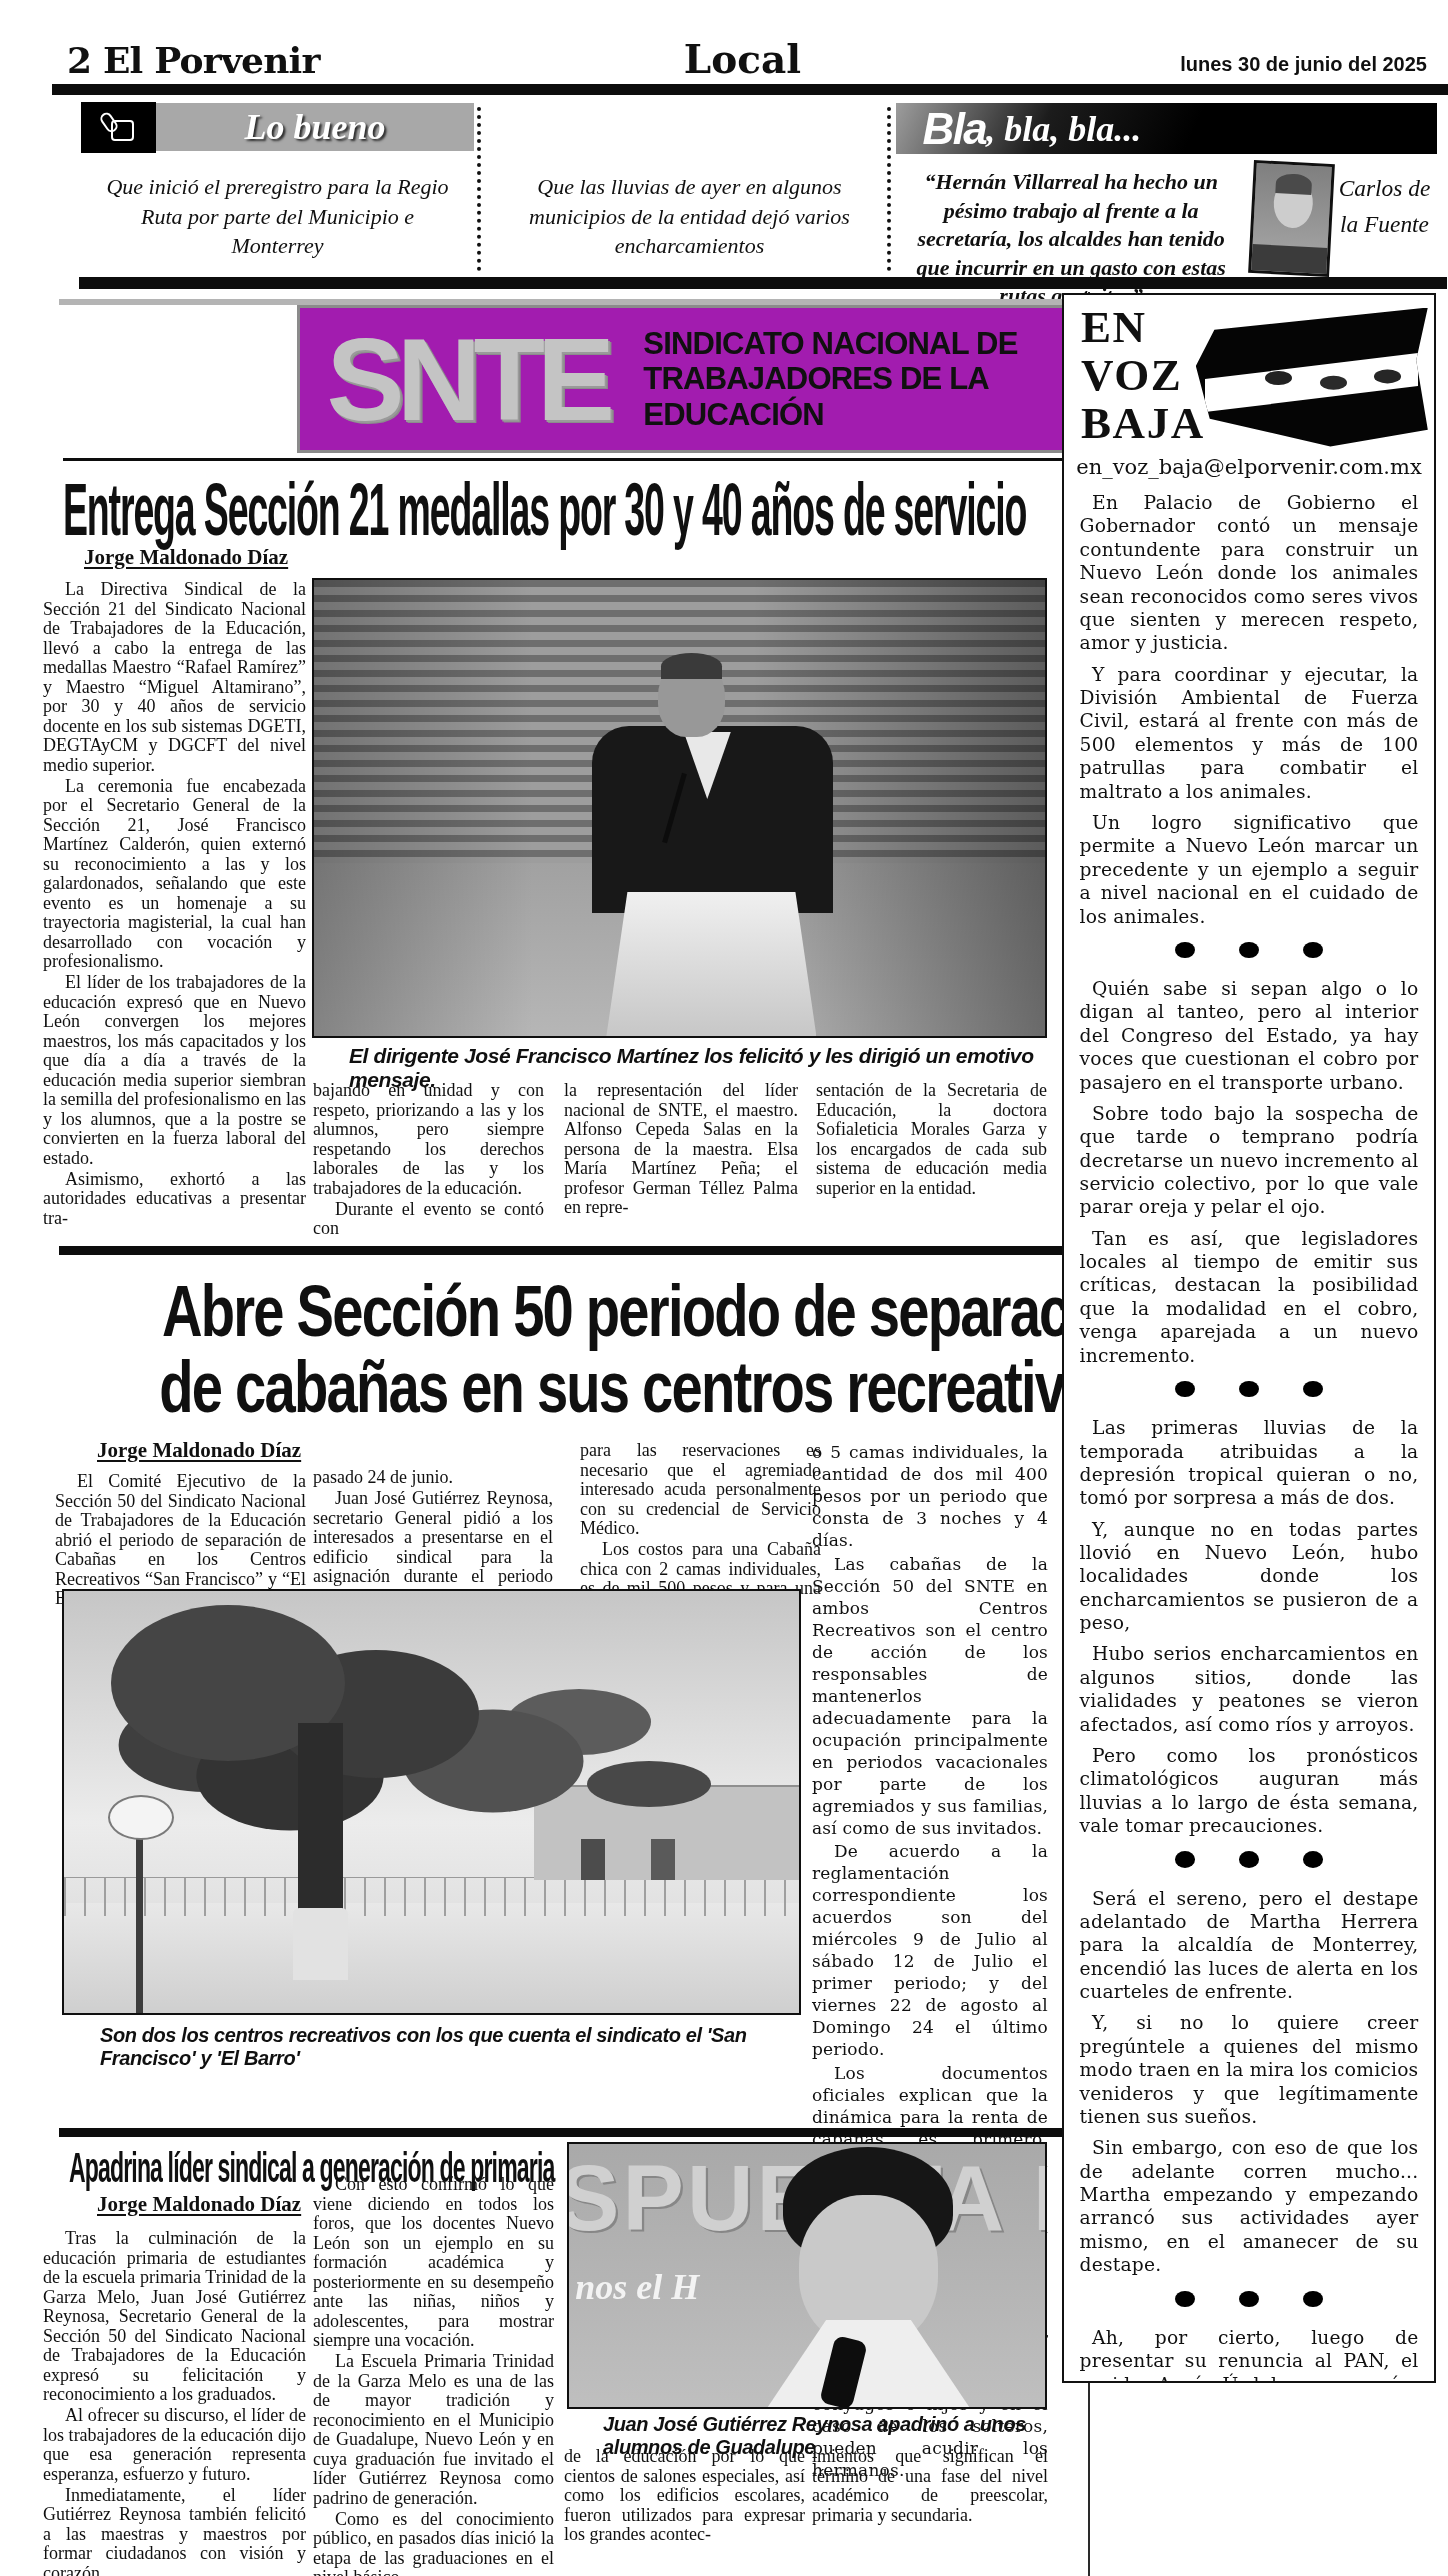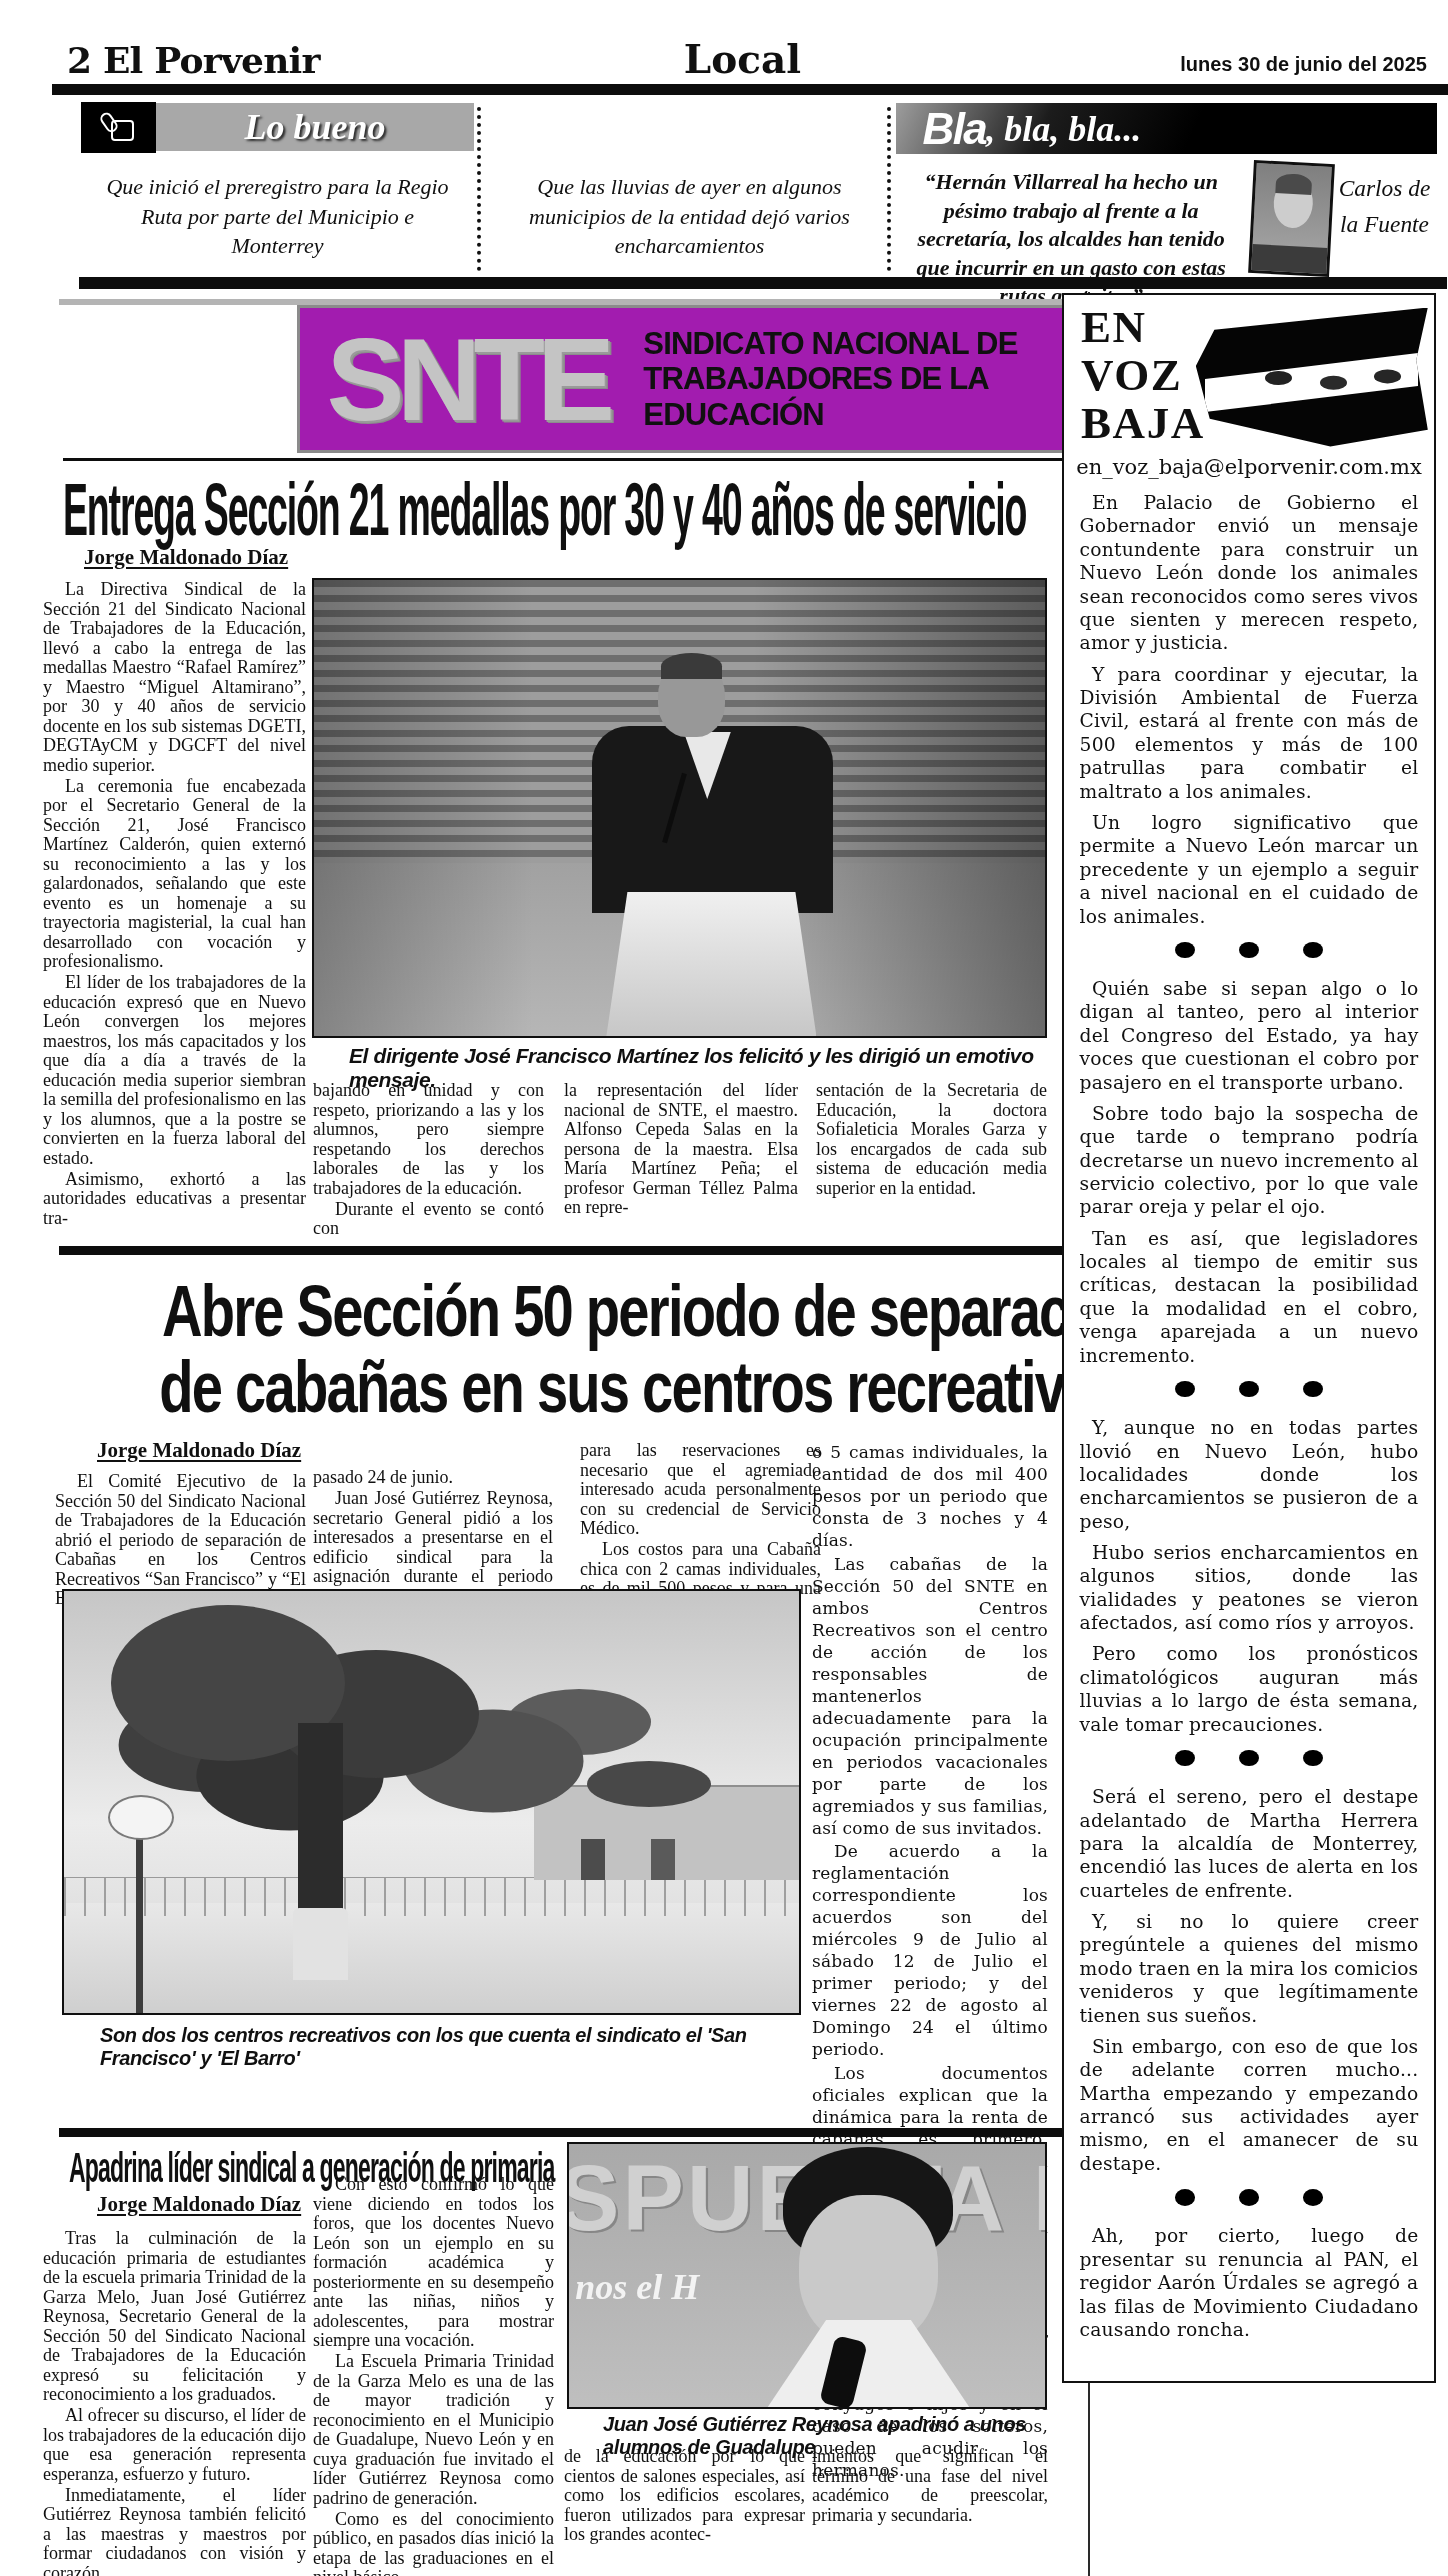--- a/index.html
+++ b/index.html
@@ -274,36 +274,37 @@
   <div class="voz-box" style="left:1062px;top:293px;width:370px;height:2086px;">
     <div class="voz-title">
       <div>EN</div>
       <div>VOZ</div>
       <div>BAJA</div>
     </div>
     <div class="voz-art"></div>
     <div class="voz-email">en_voz_baja@elporvenir.com.mx</div>
 
     <div class="voz-flow">
-      <p class="voz-p">En Palacio de Gobierno el Gobernador envió un mensaje contundente para construir un Nuevo León donde los animales sean reconocidos como seres vivos que sienten y merecen respeto, amor y justicia.</p>
+      <p class="voz-p">En Palacio de Gobierno el Gobernador contó un mensaje contundente para construir un Nuevo León donde los animales sean reconocidos como seres vivos que sienten y merecen respeto, amor y justicia.</p>
       <p class="voz-p">Y para coordinar y ejecutar, la División Ambiental de Fuerza Civil, estará al frente con más de 500 elementos y más de 100 patrullas para combatir el maltrato a los animales.</p>
       <p class="voz-p">Un logro significativo que permite a Nuevo León marcar un precedente y un ejemplo a seguir a nivel nacional en el cuidado de los animales.</p>
       <div class="voz-sep">
           <span class="dot"></span>
           <span class="dot"></span>
           <span class="dot"></span>
         </div>
       <p class="voz-p">Quién sabe si sepan algo o lo digan al tanteo, pero al interior del Congreso del Estado, ya hay voces que cuestionan el cobro por pasajero en el transporte urbano.</p>
       <p class="voz-p">Sobre todo bajo la sospecha de que tarde o temprano podría decretarse un nuevo incremento al servicio colectivo, por lo que vale parar oreja y pelar el ojo.</p>
       <p class="voz-p">Tan es así, que legisladores locales al tiempo de emitir sus críticas, destacan la posibilidad que la modalidad en el cobro, venga aparejada a un nuevo incremento.</p>
       <div class="voz-sep">
           <span class="dot"></span>
           <span class="dot"></span>
           <span class="dot"></span>
         </div>
+      <p class="voz-p">Las primeras lluvias de la temporada atribuidas a la depresión tropical quieran o no, tomó por sorpresa a más de dos.</p>
       <p class="voz-p">Y, aunque no en todas partes llovió en Nuevo León, hubo localidades donde los encharcamientos se pusieron de a peso,</p>
       <p class="voz-p">Hubo serios encharcamientos en algunos sitios, donde las vialidades y peatones se vieron afectados, así como ríos y arroyos.</p>
       <p class="voz-p">Pero como los pronósticos climatológicos auguran más lluvias a lo largo de ésta semana, vale tomar precauciones.</p>
       <div class="voz-sep">
           <span class="dot"></span>
           <span class="dot"></span>
           <span class="dot"></span>
         </div>
       <p class="voz-p">Será el sereno, pero el destape adelantado de Martha Herrera para la alcaldía de Monterrey, encendió las luces de alerta en los cuarteles de enfrente.</p>
       <p class="voz-p">Y, si no lo quiere creer pregúntele a quienes del mismo modo traen en la mira los comicios venideros y que legítimamente tienen sus sueños.</p>

